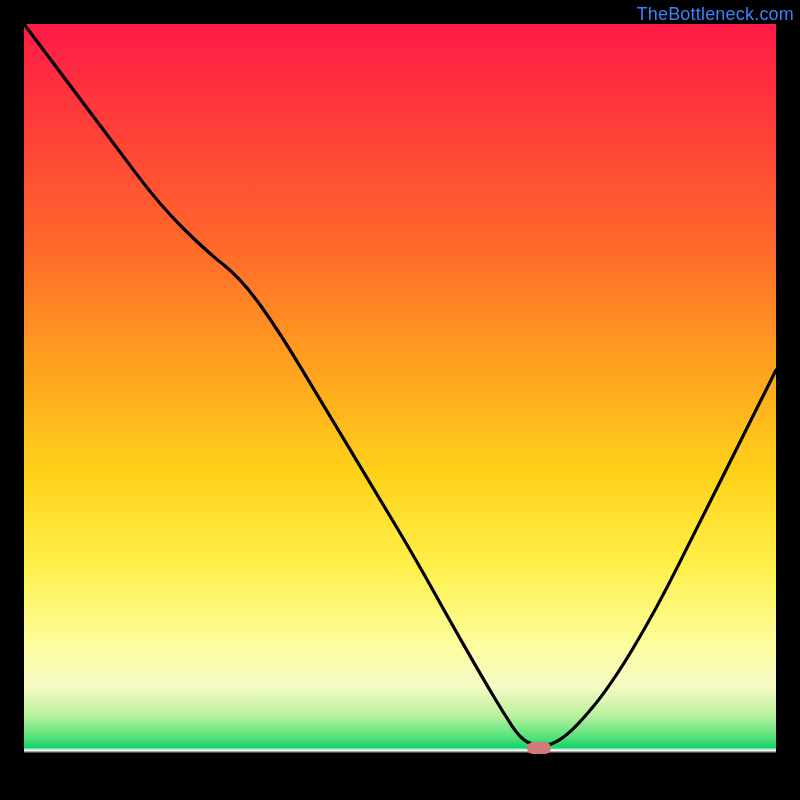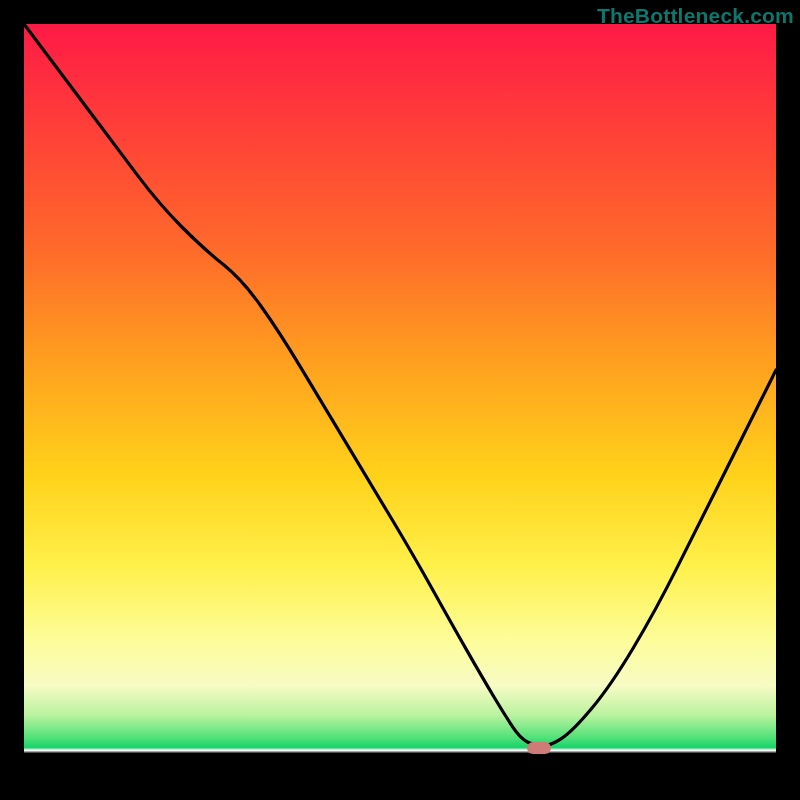--- a/index.html
+++ b/index.html
@@ -63,23 +63,23 @@
     width: 24px;
     height: 12px;
     border-radius: 6px;
     background: #cf7b78;
     transform: translate(-50%, -50%);
   }
   .watermark {
     position: absolute;
     top: 4px;
     right: 6px;
-    color: #0f766e;
-    font-size: 21px;
-    font-weight: 700;
+    color: #3b82f6;
+    font-size: 18px;
+    font-weight: 400;
     letter-spacing: 0.2px;
     user-select: none;
   }
 </style>
 </head>
 <body>
 
 <div class="stage">
 
   <div class="watermark">TheBottleneck.com</div>

